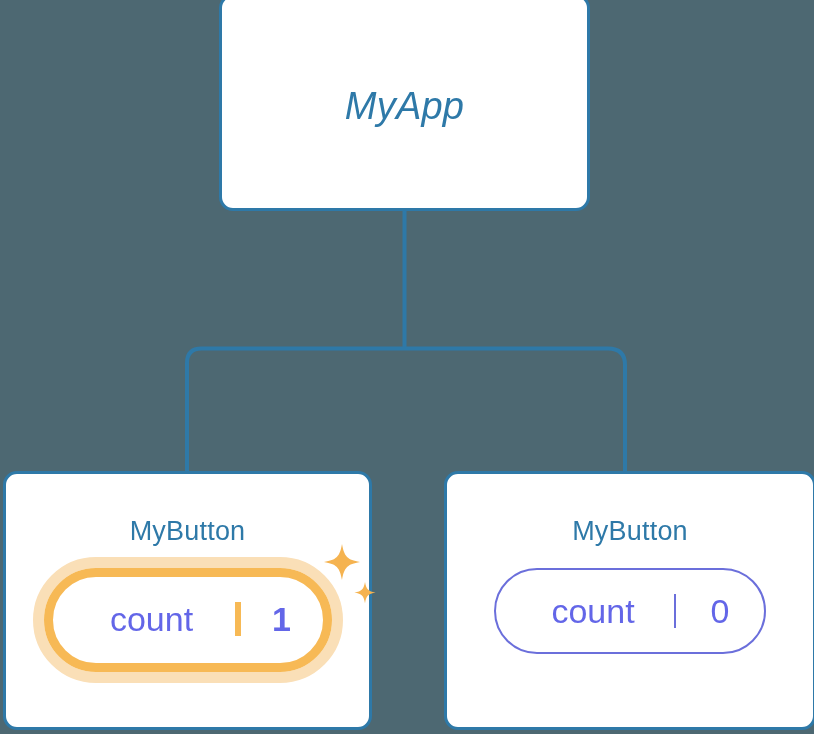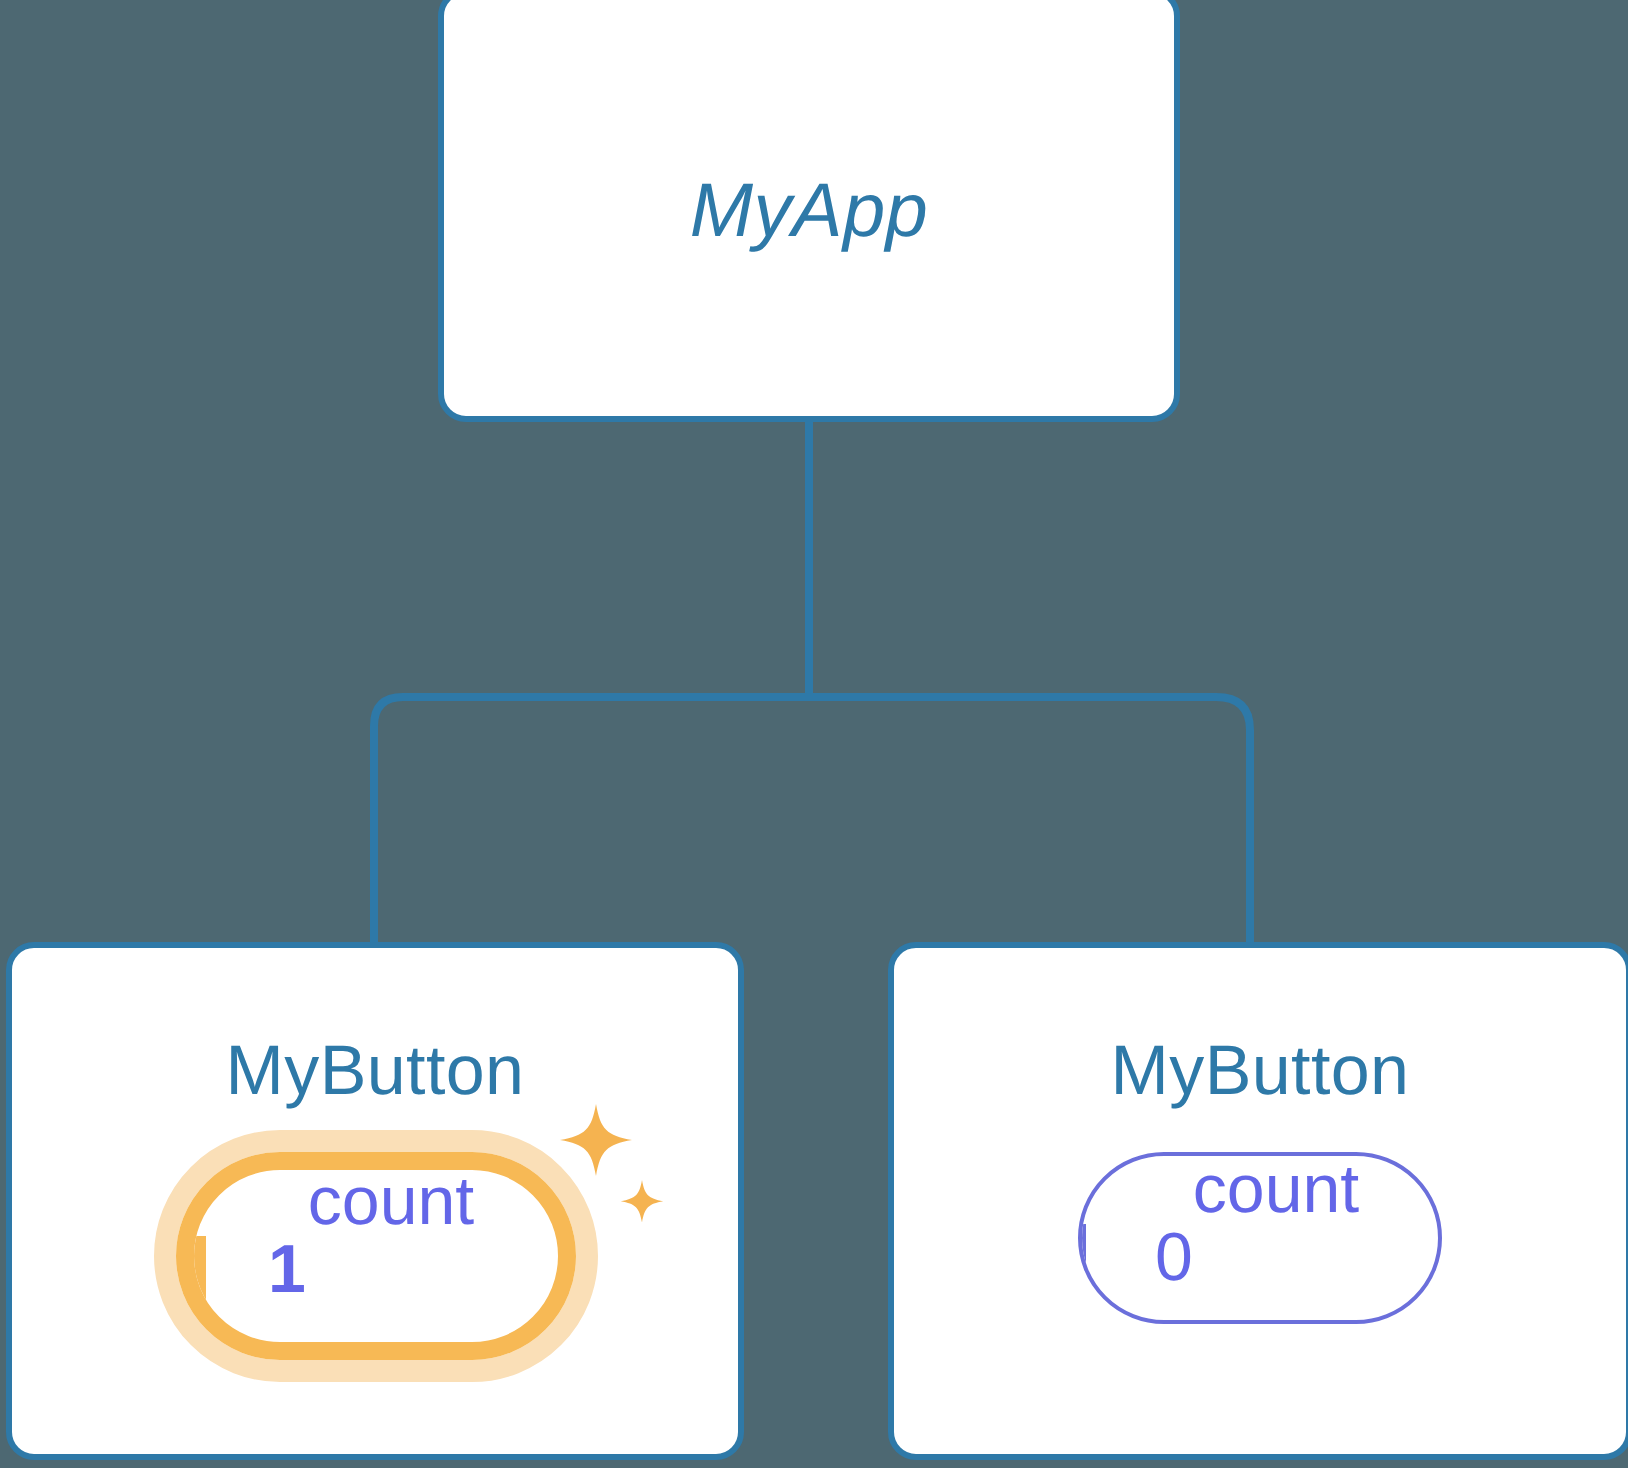--- a/index.html
+++ b/index.html
@@ -40,21 +40,21 @@
     border: 3px solid #2e79a8;
     border-radius: 14px;
     z-index: 2;
     display: flex;
     flex-direction: column;
     align-items: center;
   }
 
   .card-title {
     color: #2e79a8;
-    font-size: 35px;
+    font-size: 27px;
     font-weight: 400;
     letter-spacing: 0.2px;
     line-height: 1;
     white-space: nowrap;
   }
 
   #card-root {
     left: 219px;
     top: -6px;
     width: 371px;
@@ -84,26 +84,25 @@
   
   .pill-wrap {
     position: relative;
     margin-top: 23px;
     display: inline-flex;
   }
 
   .pill {
     position: relative;
     display: flex;
-    align-items: flex-start;
+    align-items: center;
     border-radius: 999px;
     background: #ffffff;
     overflow: hidden;
     z-index: 2;
-    flex-direction: column;
   }
 
   .pill-key, .pill-val {
     display: flex;
     align-items: center;
     justify-content: center;
     color: #6366e8;
     font-size: 34px;
     line-height: 1;
     white-space: nowrap;

